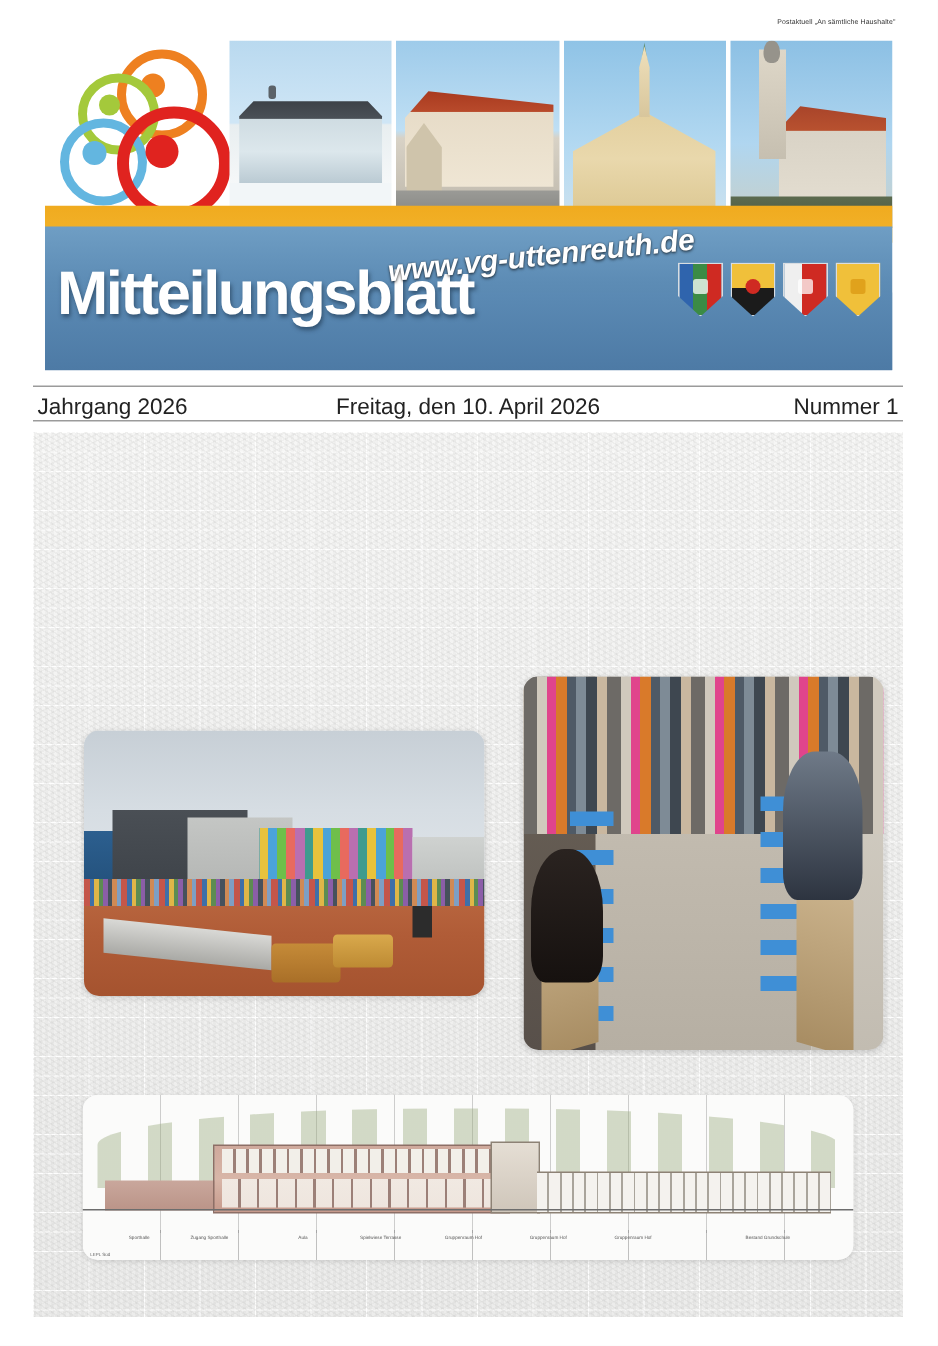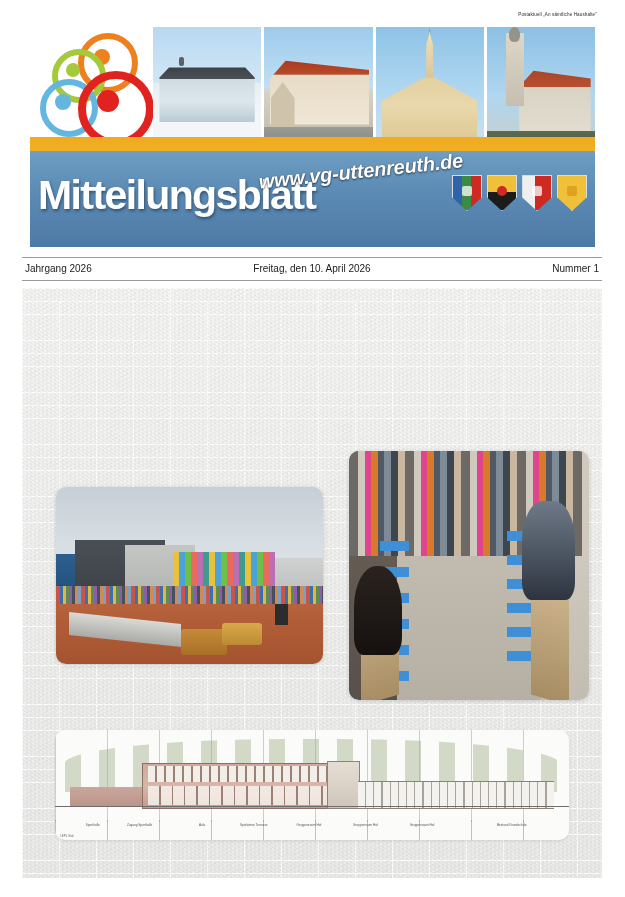--- a/index.html
+++ b/index.html
@@ -99,21 +99,21 @@
   .c4{background:#f0c03a;}
   .crest em{position:absolute;left:50%;top:30%;transform:translateX(-50%);width:10px;height:10px;
      background:rgba(255,255,255,.75);border-radius:2px;}
   .c2 em{background:#cf2a22;border-radius:50%;}
   .c4 em{background:#e0a21c;}
 
   
   .date-bar{position:absolute;left:22px;top:257px;width:580px;height:24px;}
   .date-bar .rule-t{position:absolute;left:0;top:0;width:100%;height:1px;background:#9b9b9b;}
   .date-bar .rule-b{position:absolute;left:0;bottom:0;width:100%;height:1px;background:#9b9b9b;}
-  .date-bar span{position:absolute;top:6px;font-size:10px;color:#222;}
+  .date-bar span{position:absolute;top:6px;font-size:15px;color:#222;}
   .d-left{left:3px;}
   .d-mid{left:50%;transform:translateX(-50%);}
   .d-right{right:3px;}
 
   
   .brick{position:absolute;left:22px;top:288px;width:580px;height:590px;overflow:hidden;
      background-color:#f2f2f1;
      background-image:
        linear-gradient(90deg,rgba(255,255,255,.9) 1px,transparent 1px),
        linear-gradient(180deg,rgba(255,255,255,.95) 1px,transparent 1px),

